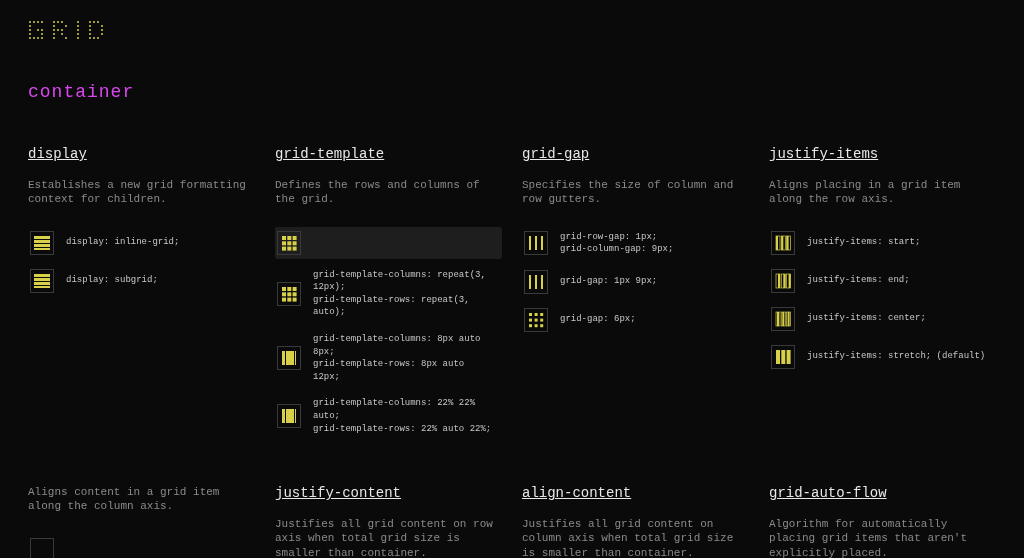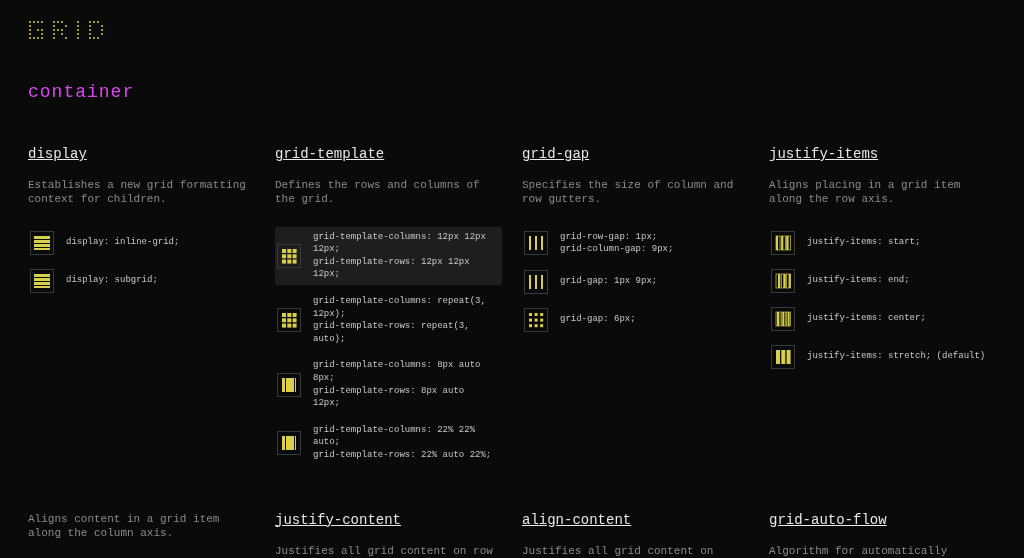--- a/index.html
+++ b/index.html
@@ -175,22 +175,20 @@
             <rect x="7.3" y="2" width="4" height="4" fill="#d8d048"></rect>
             <rect x="12.6" y="2" width="4" height="4" fill="#d8d048"></rect>
             <rect x="2" y="7.3" width="4" height="4" fill="#d8d048"></rect>
             <rect x="7.3" y="7.3" width="4" height="4" fill="#d8d048"></rect>
             <rect x="12.6" y="7.3" width="4" height="4" fill="#d8d048"></rect>
             <rect x="2" y="12.6" width="4" height="4" fill="#d8d048"></rect>
             <rect x="7.3" y="12.6" width="4" height="4" fill="#d8d048"></rect>
             <rect x="12.6" y="12.6" width="4" height="4" fill="#d8d048"></rect>
           </svg>
         </div>
-        <div class="item-text">grid-template-columns: 12px 12px 12px;
-grid-template-rows: 12px 12px 12px;</div>
       </div>
       <div class="item">
         <div class="icon-box">
           <svg width="18" height="18" viewBox="0 0 18 18">
             <rect x="2" y="2" width="4" height="4" fill="#d8d048"></rect>
             <rect x="7.3" y="2" width="4" height="4" fill="#d8d048"></rect>
             <rect x="12.6" y="2" width="4" height="4" fill="#d8d048"></rect>
             <rect x="2" y="7.3" width="4" height="4" fill="#d8d048"></rect>
             <rect x="7.3" y="7.3" width="4" height="4" fill="#d8d048"></rect>
             <rect x="12.6" y="7.3" width="4" height="4" fill="#d8d048"></rect>

